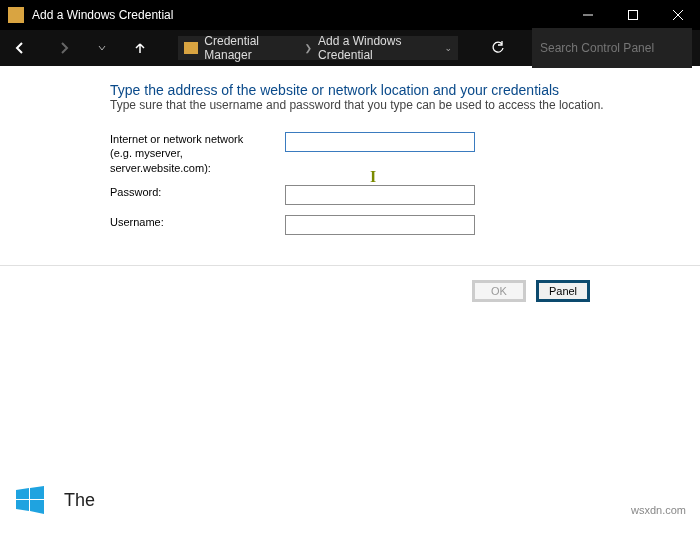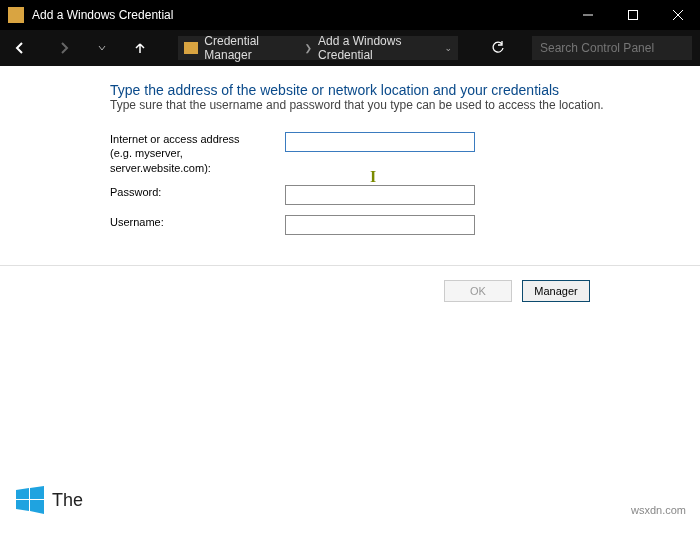--- a/index.html
+++ b/index.html
@@ -68,21 +68,21 @@
     }
     .addr-sep { margin: 0 6px; color: #999; font-size: 9px; }
     .addr-spacer { flex: 1; }
     .refresh-btn {
       width: 28px; height: 24px;
       display: flex; align-items: center; justify-content: center;
       color: #fff;
     }
     .searchbox {
       width: 160px;
-      height: 24px;
+      height: 40px;
       background: #222;
       color: #888;
       border: none;
       padding: 0 8px;
       font-size: 12px;
     }
     .content {
       background: #fff;
       padding: 16px 0 0 0;
     }
@@ -144,41 +144,41 @@
       border-top: 1px solid #e0e0e0;
       margin: 30px 0 14px 0;
     }
     .button-row {
       display: flex;
       justify-content: flex-end;
       gap: 10px;
       padding-right: 110px;
     }
     .btn {
-      width: 68px;
+      width: 54px;
       height: 22px;
-      border: 1px solid #0c4a6e;
+      border: 3px solid #0c4a6e;
       background: #f0f0f0;
       font-size: 11px;
       display: flex;
       align-items: center;
       justify-content: center;
     }
     .btn.disabled {
       color: #9a9a9a;
       border-color: #ccc;
       background: #f5f5f5;
     }
     .brand {
       position: absolute;
       bottom: 20px;
       left: 16px;
       display: flex;
       align-items: center;
-      gap: 8px;
+      gap: 20px;
     }
     .brand-logo {
       width: 28px; height: 28px;
       display: block;
     }
     .brand-text {
       font-family: "Segoe UI", sans-serif;
       color: #222;
       line-height: 1;
     }
@@ -257,42 +257,42 @@
   <input class="searchbox" placeholder="Search Control Panel" style="">
 </div>
 
 <div class="content">
   <div class="inner">
     <div class="heading">Type the address of the website or network location and your credentials</div>
     <div class="subtext">Type sure that the username and password that you type can be used to access the location.</div>
 
     <div class="form-row">
       <div class="form-label">
-        <span>Internet or access address</span>
+        <span>Internet or network network</span>
         <span class="hint">(e.g. myserver, server.website.com):</span>
       </div>
       <input class="form-input focused" autofocus="" value="" style="">
     </div>
 
     <div class="form-row">
       <div class="form-label">Password:</div>
       <input type="password" class="form-input" value="" style="">
     </div>
 
     <div class="form-row">
       <div class="form-label">Username:</div>
       <input class="form-input username" value="" style="">
     </div>
   </div>
 
   <hr class="divider">
 
   <div class="button-row">
     <div class="btn disabled">OK</div>
-    <div class="btn">Manager</div>
+    <div class="btn">Panel</div>
   </div>
 </div>
 
 <span class="cursor-ibeam">I</span>
 
 <div class="brand">
   <svg class="brand-logo" viewBox="0 0 28 28">
     <polygon points="0,4 13,2 13,13 0,13" fill="#1fa3e0"></polygon>
     <polygon points="14,2 28,0 28,13 14,13" fill="#1fa3e0"></polygon>
     <polygon points="0,14 13,14 13,25 0,23" fill="#1fa3e0"></polygon>

